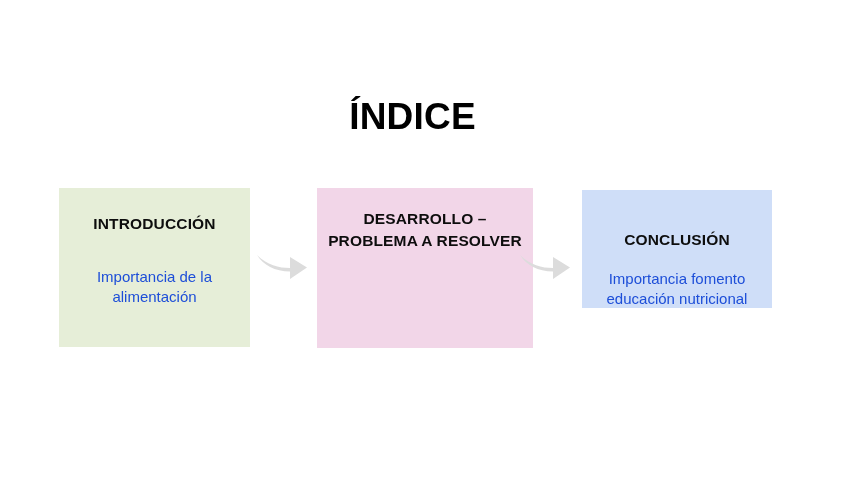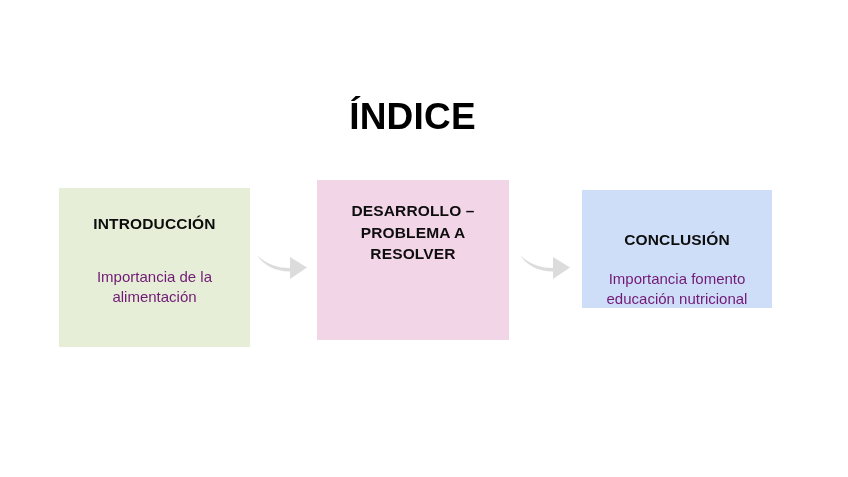--- a/index.html
+++ b/index.html
@@ -47,42 +47,42 @@
     font-size: 15.5px;
     line-height: 21.5px;
     letter-spacing: 0.15px;
     padding: 0 6px;
     box-sizing: border-box;
   }
   .box-body {
     position: absolute;
     left: 0;
     right: 0;
-    color: #701a75;
+    color: #1d4ed8;
     font-size: 15px;
     line-height: 19.5px;
     font-weight: normal;
     padding: 0 8px;
     box-sizing: border-box;
   }
   
   #box-introduccion {
     left: 59px;
     top: 188px;
     width: 191px;
     height: 159px;
     background: #e6eed8;
   }
   #box-introduccion .box-heading { top: 25px; }
   #box-introduccion .box-body { top: 79px; }
   
   #box-desarrollo {
     left: 317px;
-    top: 180px;
-    width: 192px;
+    top: 188px;
+    width: 216px;
     height: 160px;
     background: #f2d6e8;
     text-align: center;
   }
   #box-desarrollo .box-heading { top: 20px; }
   #box-desarrollo .box-body { top: 98px; }
   
   #box-conclusion {
     left: 582px;
     top: 190px;

